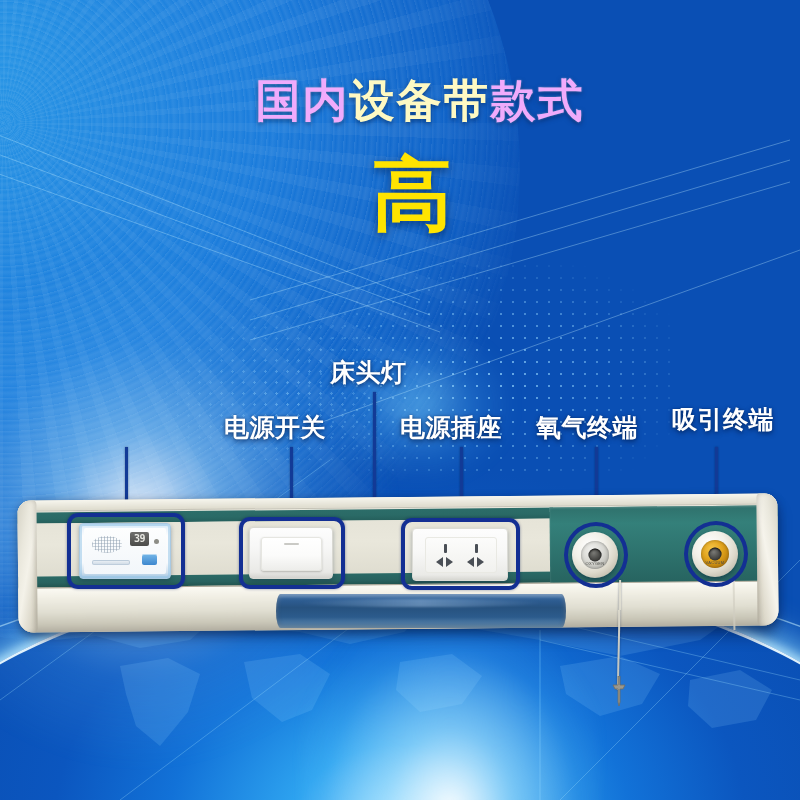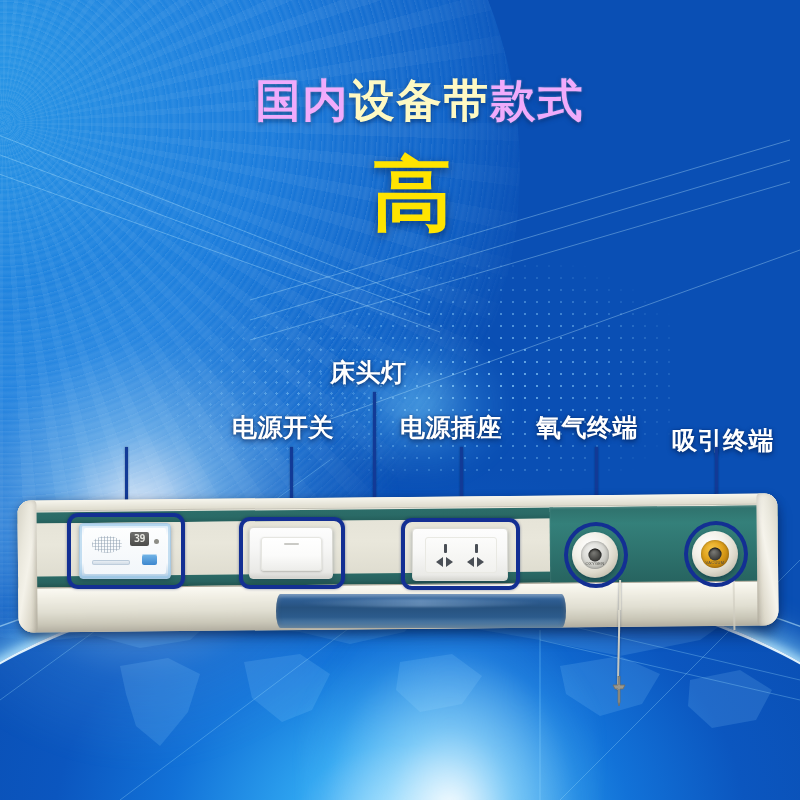--- a/index.html
+++ b/index.html
@@ -422,25 +422,25 @@
 
   <div class="headline-wrap">
     <div class="headline-1"><span class="t-white">国内</span><span class="t-yellow">设备带</span><span class="t-white">款式</span></div>
     <div class="headline-2">
       <span class="big-yellow">高</span>
     </div>
   </div>
 
   <div class="labels">
 
-    <div class="lbl" style="left:232px;top:415px;">电源开关</div>
+    <div class="lbl" style="left:224px;top:415px;">电源开关</div>
     <div class="lbl" style="left:330px;top:360px;">床头灯</div>
     <div class="lbl" style="left:400px;top:415px;">电源插座</div>
     <div class="lbl" style="left:536px;top:415px;">氧气终端</div>
-    <div class="lbl" style="left:672px;top:428px;text-align:right;">吸引终端</div>
+    <div class="lbl" style="left:672px;top:407px;text-align:right;">吸引终端</div>
 
     <div class="conn" style="left:125px; top:447px; height:75px;"></div>
     <div class="conn" style="left:290px; top:447px; height:79px;"></div>
     <div class="conn" style="left:373px; top:392px; height:212px;"></div>
     <div class="conn" style="left:460px; top:447px; height:80px;"></div>
     <div class="conn" style="left:595px; top:447px; height:82px;"></div>
     <div class="conn" style="left:715px; top:447px; height:81px;"></div>
   </div>
 
   <div class="panel-wrap">

